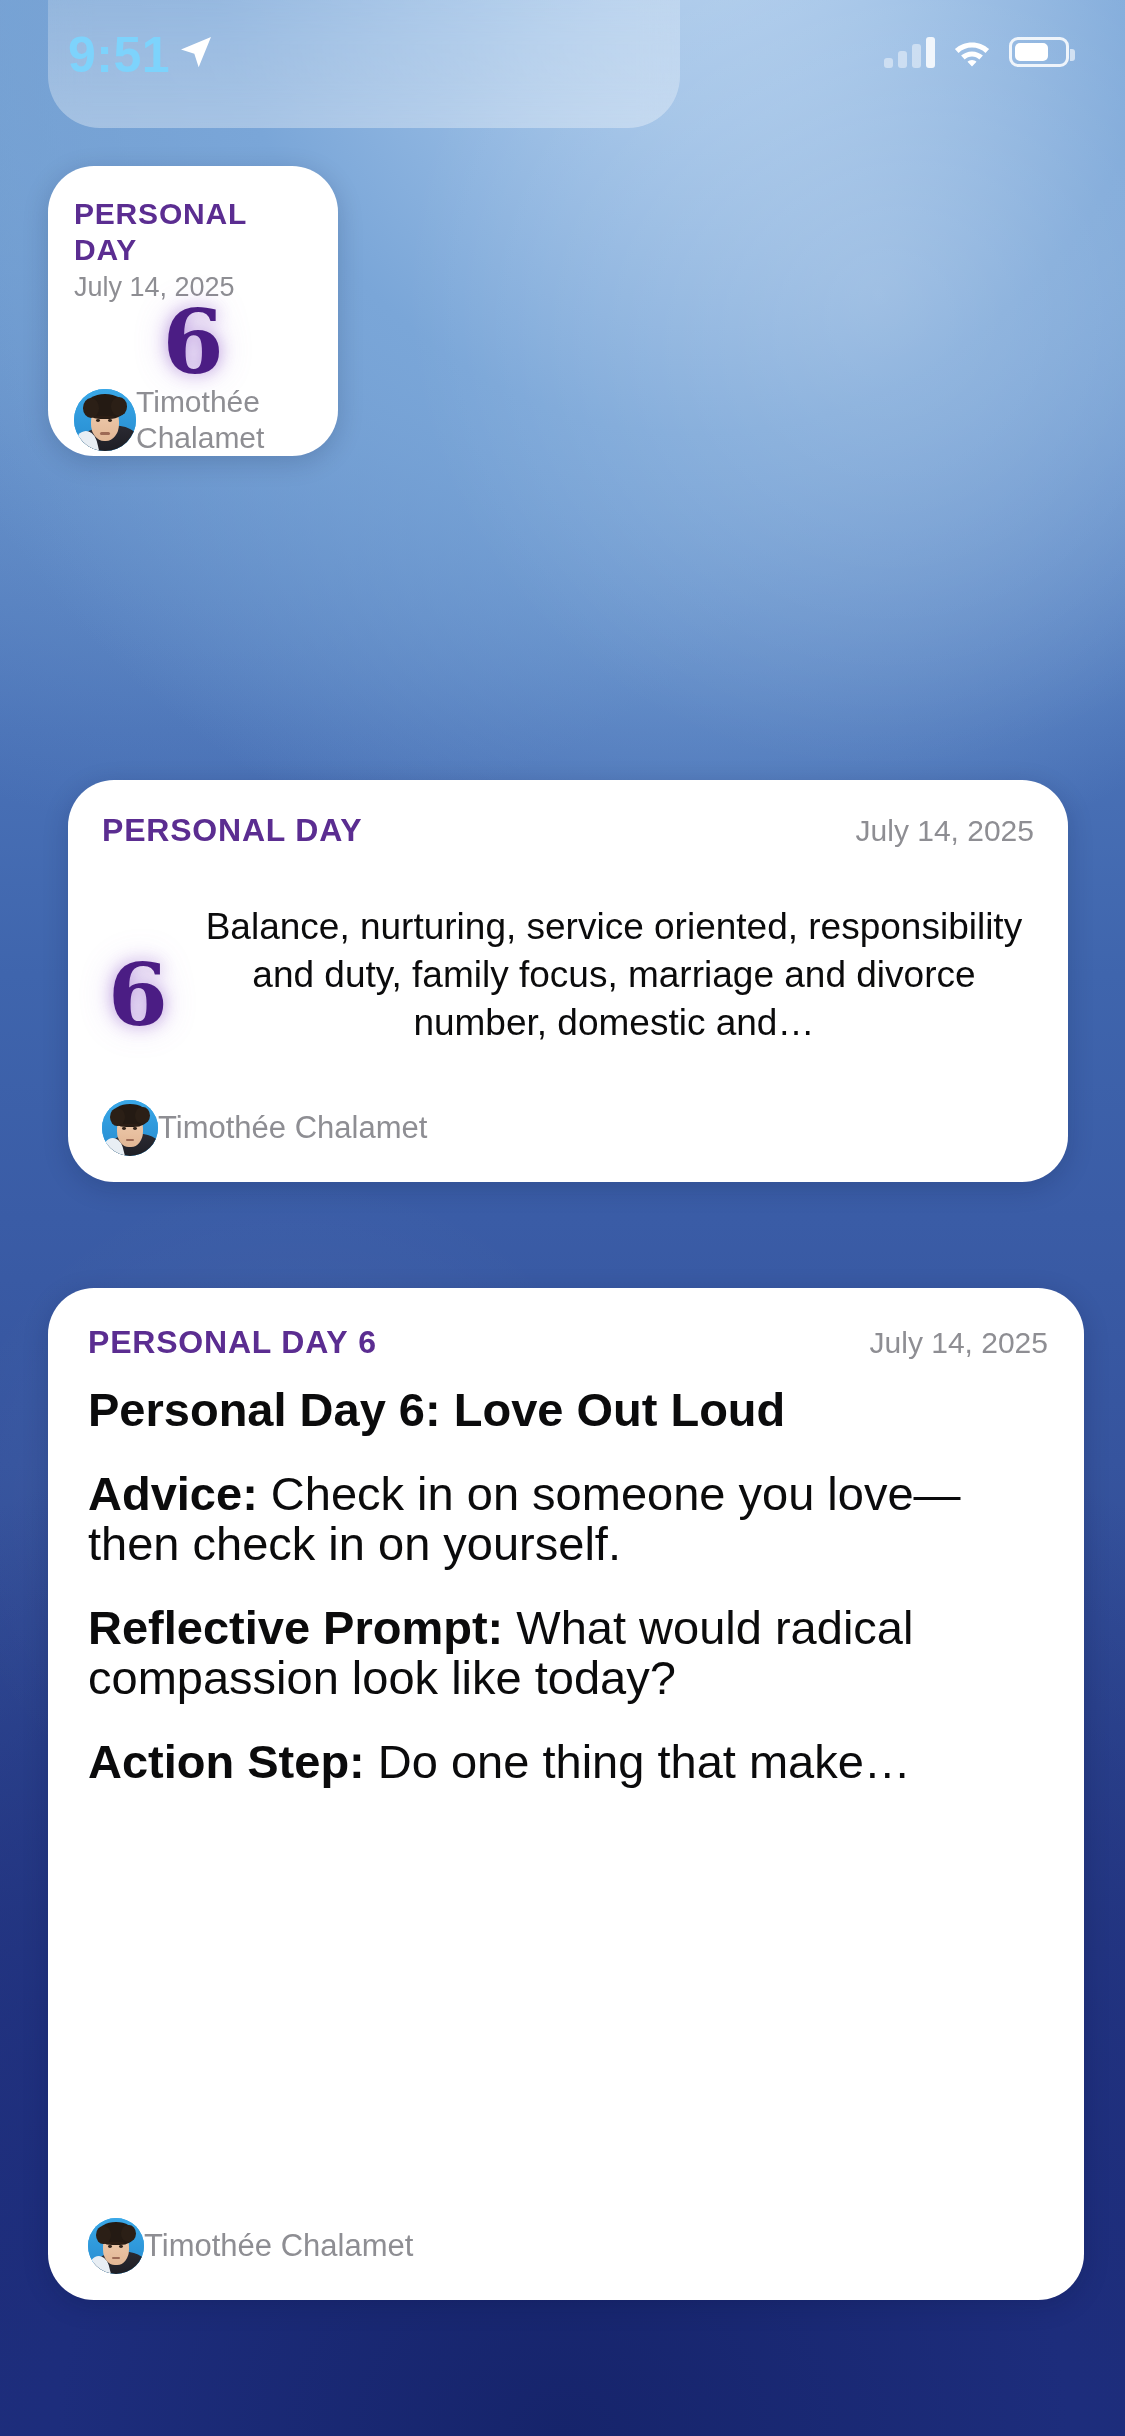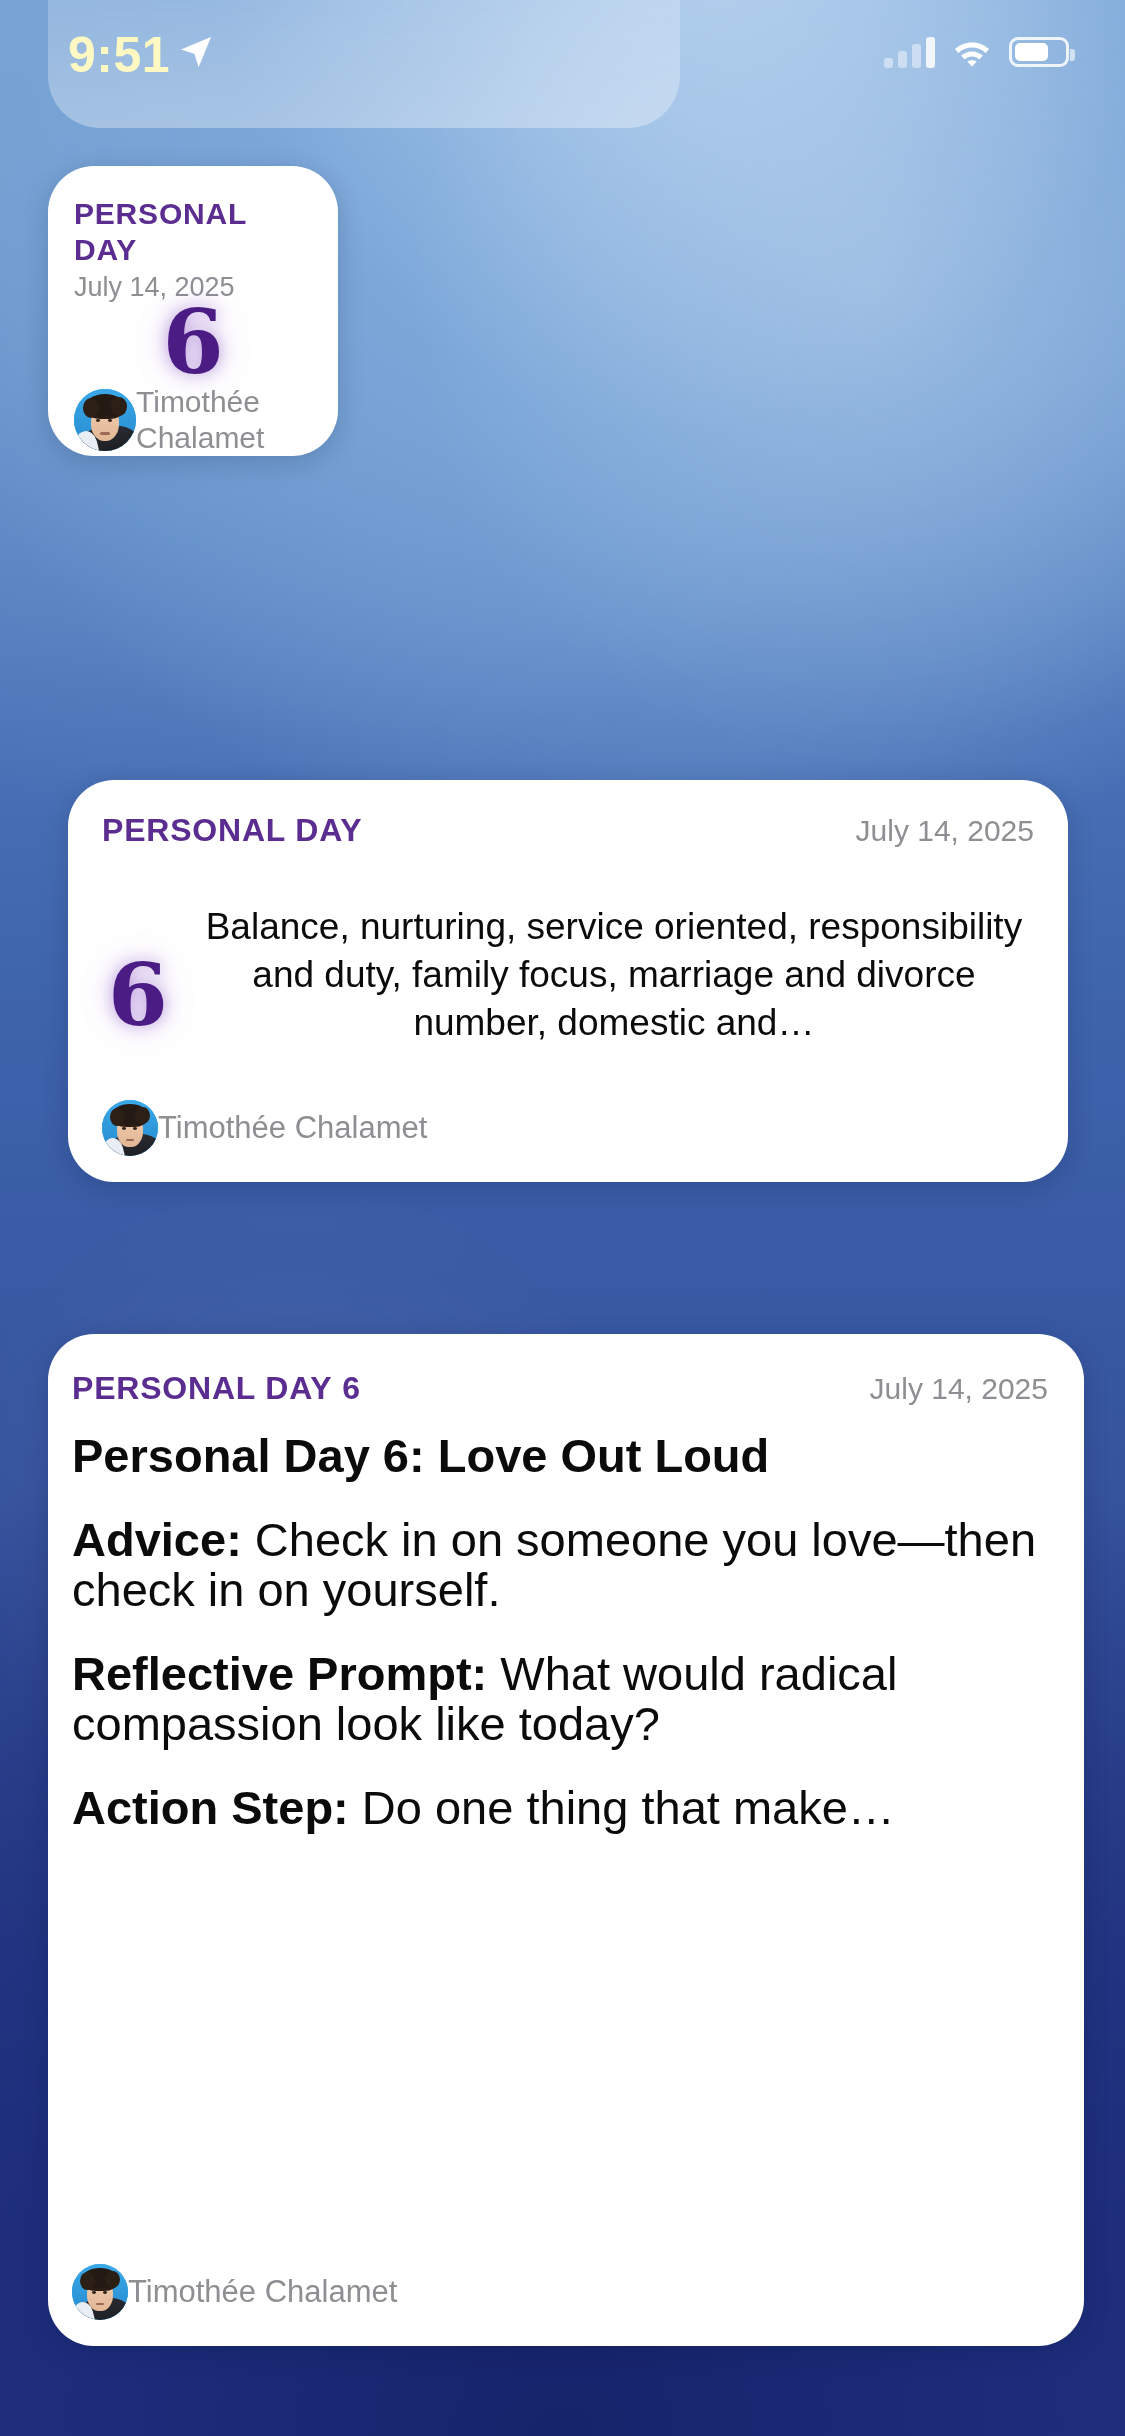--- a/index.html
+++ b/index.html
@@ -46,21 +46,21 @@
       radial-gradient(45% 20% at 26% 62%, rgba(255,255,255,0.06) 0%, rgba(255,255,255,0) 70%);
     pointer-events:none;
   }
 
   
   #status-bar {
     position:absolute;
     top:0; left:0;
     width:1125px; height:132px;
     z-index:40;
-    color:#fef9c3;
+    color:#7dd3fc;
   }
   #status-time {
     position:absolute;
     left:68px; top:25px;
     font-size:50px;
     font-weight:600;
     letter-spacing:0.5px;
     line-height:60px;
   }
   #status-loc {
@@ -303,24 +303,23 @@
   #card-medium .author, #card-large .author {
     font-size:31px;
     color:#8e8e93;
     line-height:38px;
   }
 
   
   #card-large {
     left:48px; top:1288px;
     width:1036px; height:1012px;
-    padding:34px 36px 26px 24px;
+    padding:34px 36px 26px 40px;
     display:flex;
     flex-direction:column;
-    margin-top:46px;
   }
   #large-body {
     flex:1;
     padding-top:22px;
     font-size:47px;
     line-height:50px;
     color:#0b0b0c;
   }
   #large-body p { margin:0; }
   #large-body .gap { height:34px; }

